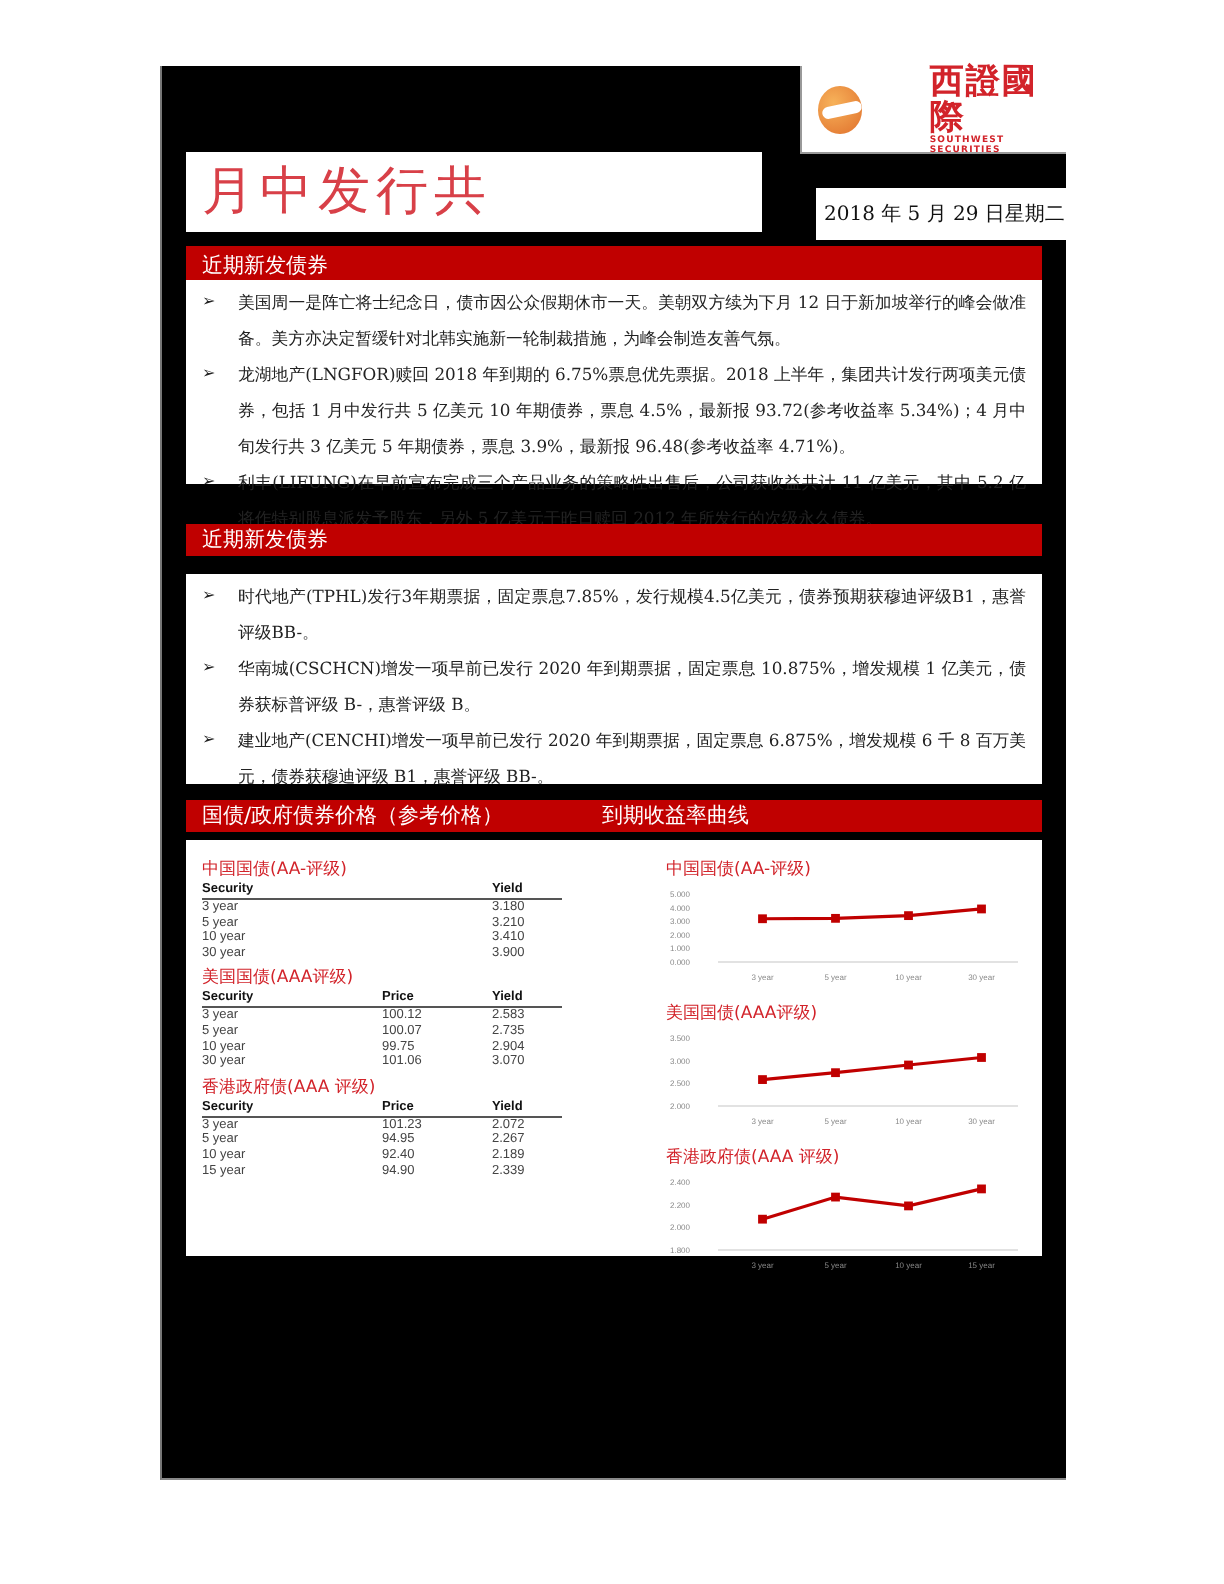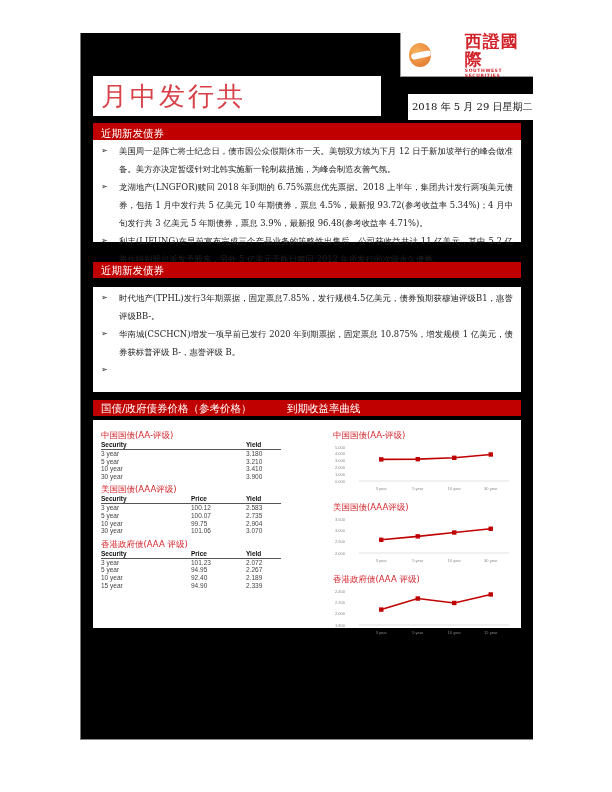--- a/index.html
+++ b/index.html
@@ -16,21 +16,21 @@
   .logo-en { font-family: "DejaVu Sans", sans-serif; color: #d2232a; font-size: 4.5px; font-weight: bold; letter-spacing: 0.6px; }
 
   .title-box { position: absolute; left: 93px; top: 76px; width: 288px; height: 40px; background: #ffffff; padding-left: 8px; }
   .title-text { font-family: "DejaVu Sans", sans-serif; font-size: 26px; color: #d84048; font-weight: normal; letter-spacing: 3px; line-height: 40px; }
 
   .date-box { position: absolute; left: 408px; top: 94px; width: 125px; height: 26px; background: #ffffff; font-size: 10px; color: #111; display: flex; align-items: center; padding-left: 4px; }
 
   .red-rule { position: absolute; left: 93px; top: 123px; width: 428px; height: 2px; background: #c00000; }
 
   .section-bar { position: absolute; left: 93px; width: 428px; height: 16px; background: #c00000; color: #ffffff; font-family: "DejaVu Sans", sans-serif; font-size: 10.5px; line-height: 16px; padding-left: 8px; }
-  .section-bar .sub { position: absolute; left: 194px; top: 0; }
+  .section-bar .sub { position: absolute; left: 208px; top: 0; }
 
   .content-box { position: absolute; left: 93px; width: 428px; background: #ffffff; }
 
   .bullets { list-style: none; font-size: 8.4px; color: #222; }
   .bullets li { position: relative; padding-left: 26px; padding-right: 8px; line-height: 18px; text-align: justify; }
   .bullets li .arrow { position: absolute; left: 8px; top: 0; font-size: 8px; color: #222; }
 
   .news { top: 140px; height: 102px; padding-top: 2px; }
   .newbonds { top: 287px; height: 105px; padding-top: 2px; }
 
@@ -81,21 +81,21 @@
   </ul>
 </div>
 
 <div class="section-bar" style="top:262px;">
   <span>近期新发债券</span>
 </div>
 <div class="content-box newbonds">
   <ul class="bullets">
     <li><span class="arrow">➢</span><span>时代地产(TPHL)发行3年期票据，固定票息7.85%，发行规模4.5亿美元，债券预期获穆迪评级B1，惠誉评级BB-。</span></li>
     <li><span class="arrow">➢</span><span>华南城(CSCHCN)增发一项早前已发行 2020 年到期票据，固定票息 10.875%，增发规模 1 亿美元，债券获标普评级 B-，惠誉评级 B。</span></li>
-    <li><span class="arrow">➢</span></li>
+    <li><span class="arrow">➢</span><span>建业地产(CENCHI)增发一项早前已发行 2020 年到期票据，固定票息 6.875%，增发规模 6 千 8 百万美元，债券获穆迪评级 B1，惠誉评级 BB-。</span></li>
   </ul>
 </div>
 
 <div class="section-bar" style="top:400px;">
   <span>国债/政府债券价格（参考价格）</span>
   <span class="sub">到期收益率曲线</span>
 </div>
 <div class="content-box prices">
   <div class="tables">
 

